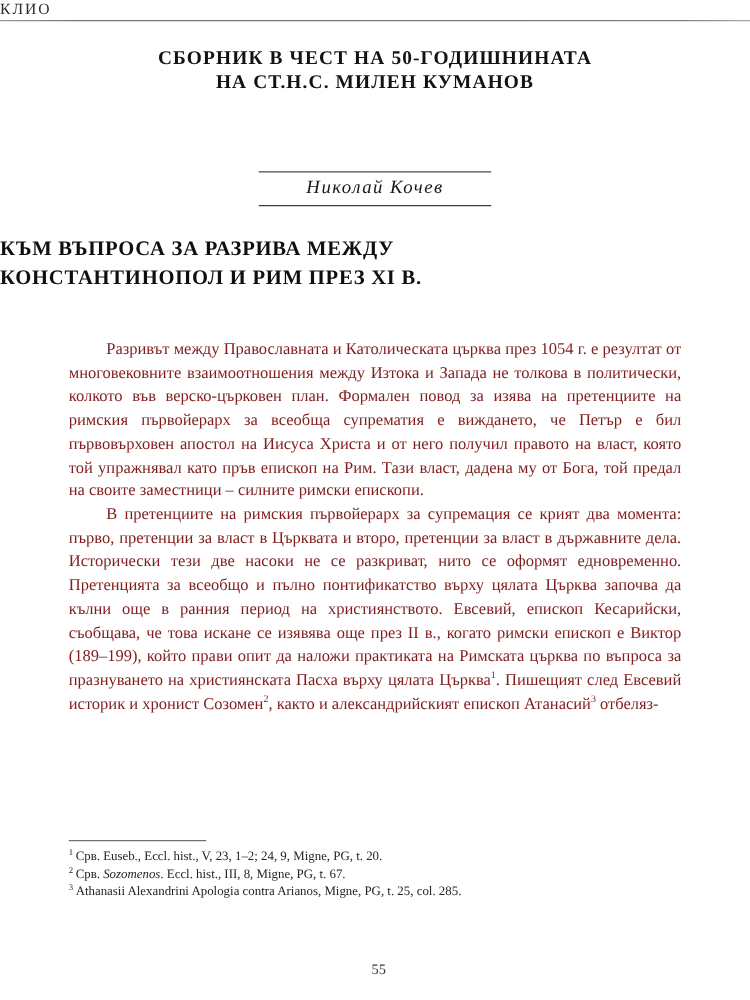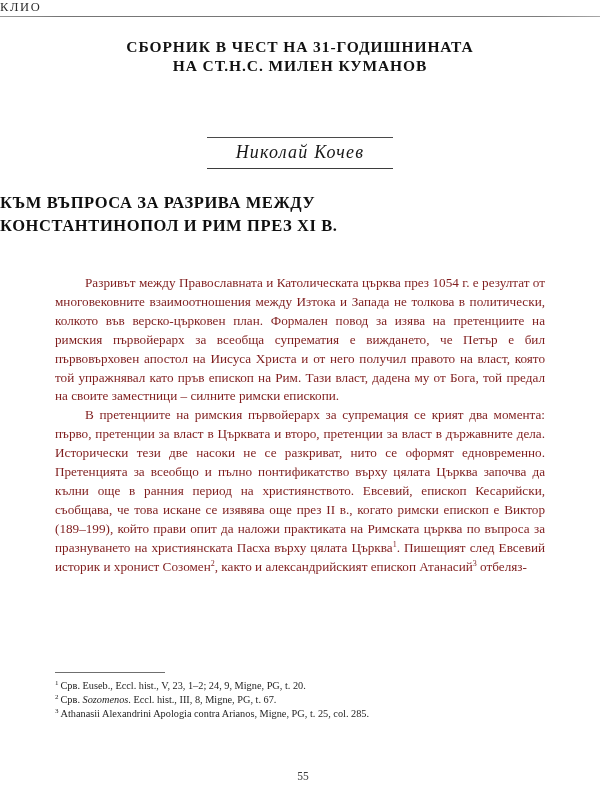--- a/index.html
+++ b/index.html
@@ -58,21 +58,21 @@
     text-align: center;
   }
   .author-rule {
     height: 1px;
     background: #4a4a4a;
     width: 100%;
   }
   .author-rule.bottom { background: #3d3d3d; }
   .author-name {
     font-style: italic;
-    font-size: 18px;
+    font-size: 15px;
     letter-spacing: 1.2px;
     padding: 4px 0 5px 0;
     color: #181818;
     white-space: nowrap;
   }
 
   
   .article-title {
     text-align: left;
     margin-top: 22px;
@@ -142,21 +142,21 @@
 </style>
 </head>
 <body>
 
 <div class="page">
 
   <div class="running-head">КЛИО</div>
   <div class="head-rule"></div>
 
   <div class="collection">
-    <div>СБОРНИК В ЧЕСТ НА 31-ГОДИШНИНАТА</div>
+    <div>СБОРНИК В ЧЕСТ НА 50-ГОДИШНИНАТА</div>
     <div>НА СТ.Н.С. МИЛЕН КУМАНОВ</div>
   </div>
 
   <div class="author-block">
     <div class="author-rule"></div>
     <div class="author-name">Николай Кочев</div>
     <div class="author-rule bottom"></div>
   </div>
 
   <div class="article-title">

